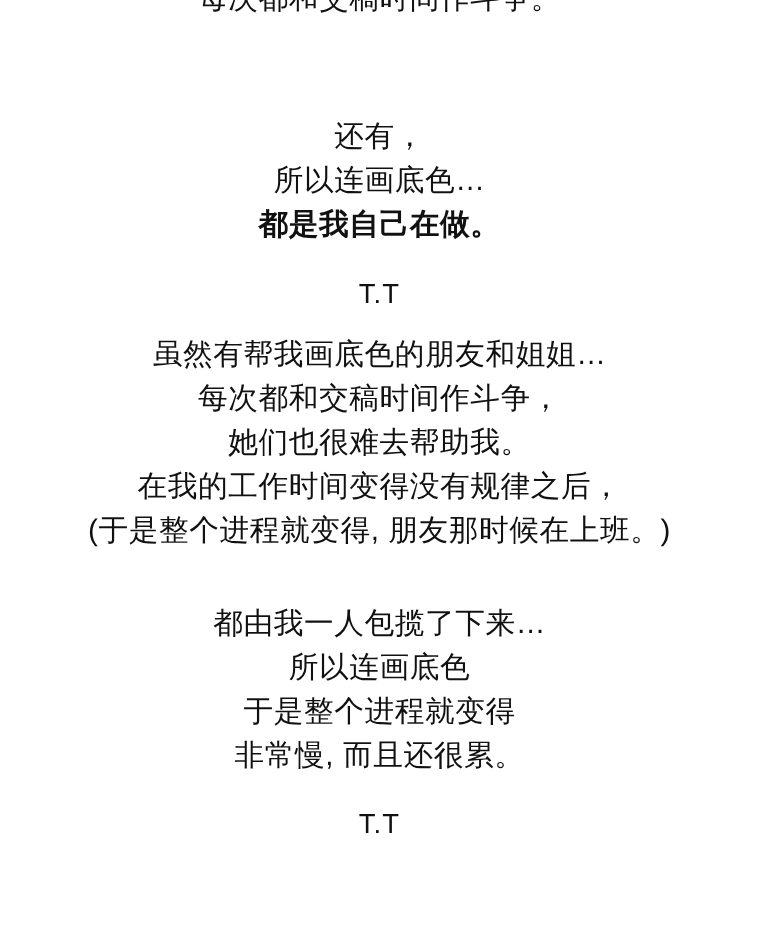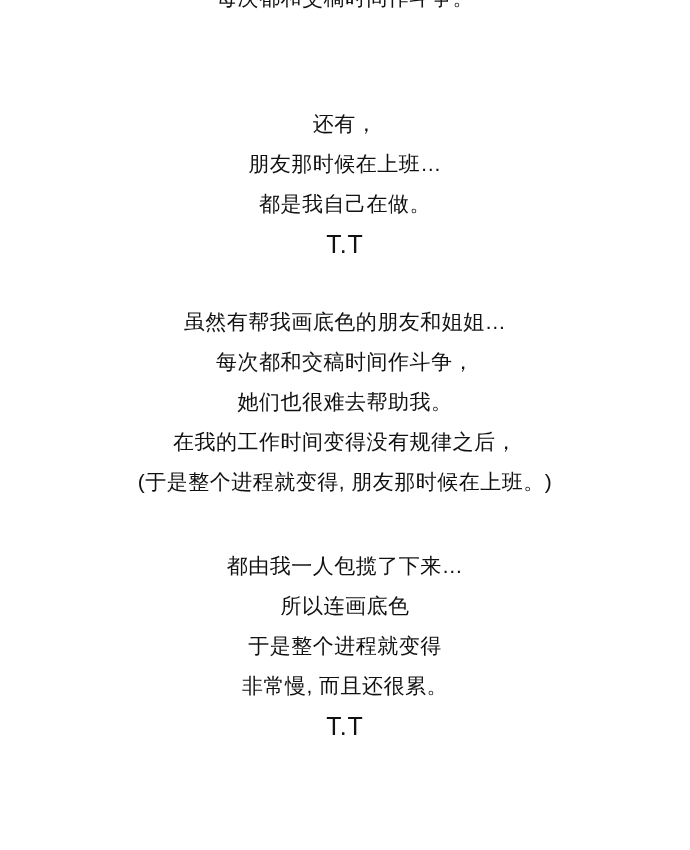--- a/index.html
+++ b/index.html
@@ -21,31 +21,32 @@
     background: #ffffff;
   }
   .block {
     width: 100%;
     text-align: center;
   }
   .line {
     display: block;
     text-align: center;
     white-space: pre;
-    font-size: 21px;
+    font-size: 27px;
     line-height: 40px;
     letter-spacing: 0.5px;
     color: #111111;
   }
   .line.bold {
-    font-weight: normal;
+    font-weight: bold;
   }
   .line.tt {
     font-size: 25px;
     letter-spacing: 1px;
+    margin-top: 23px;
   }
   .line.clipped-top {
     
   }
 
   #block-1 { position: absolute; top: -22px; left: 0; }
   #block-2 { position: absolute; top: 104px; left: 0; }
   #block-3 { position: absolute; top: 302px; left: 0; }
   #block-4 { position: absolute; top: 546px; left: 0; }
 </style>
@@ -53,21 +54,21 @@
 <body>
 
 <div class="page">
 
   <div class="block" id="block-1">
     <span class="line clipped-top">每次都和交稿时间作斗争。</span>
   </div>
 
   <div class="block" id="block-2">
     <span class="line">还有，</span>
-    <span class="line">朋友那时候在上班…</span>
+    <span class="line">所以连画底色…</span>
     <span class="line bold">都是我自己在做。</span>
     <span class="line tt">T.T</span>
   </div>
 
   <div class="block" id="block-3">
     <span class="line">虽然有帮我画底色的朋友和姐姐…</span>
     <span class="line">每次都和交稿时间作斗争，</span>
     <span class="line">她们也很难去帮助我。</span>
     <span class="line">在我的工作时间变得没有规律之后，</span>
     <span class="line">(于是整个进程就变得, 朋友那时候在上班。)</span>

